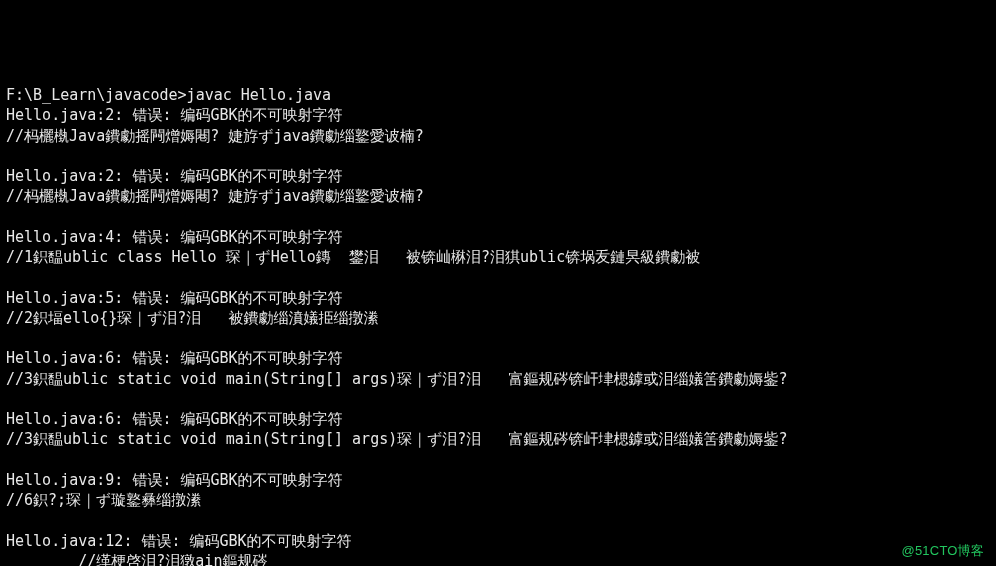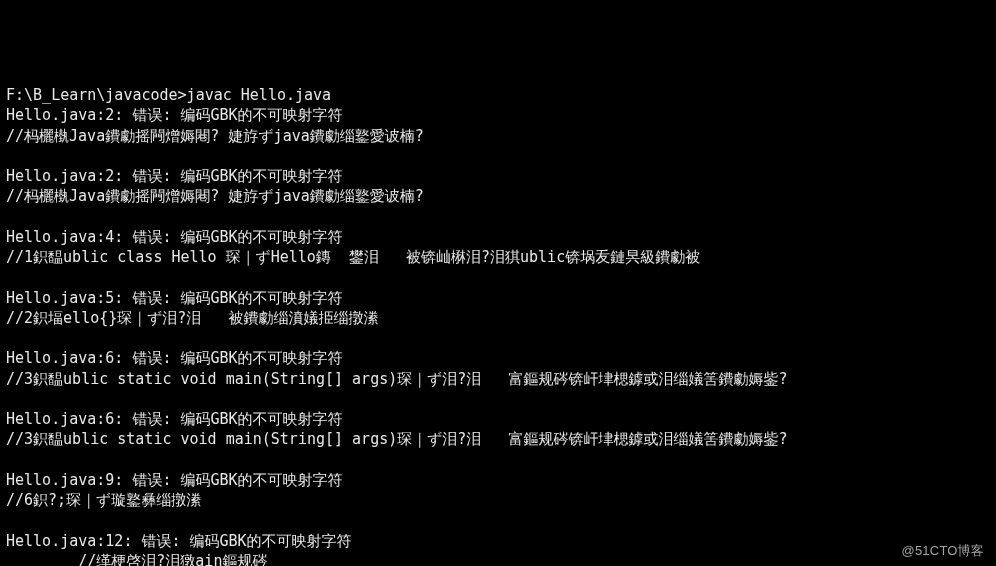--- a/index.html
+++ b/index.html
@@ -24,21 +24,21 @@
       white-space: pre;
     }
     .line {
       display: block;
       min-height: 1.35em;
     }
     .watermark {
       position: absolute;
       right: 12px;
       bottom: 6px;
-      color: #a3a3a3;
+      color: #22c55e;
       font-size: 13px;
       font-family: Arial, "Microsoft YaHei", sans-serif;
       letter-spacing: 0.2px;
     }
   </style>
 </head>
 <body>
 
 
 

